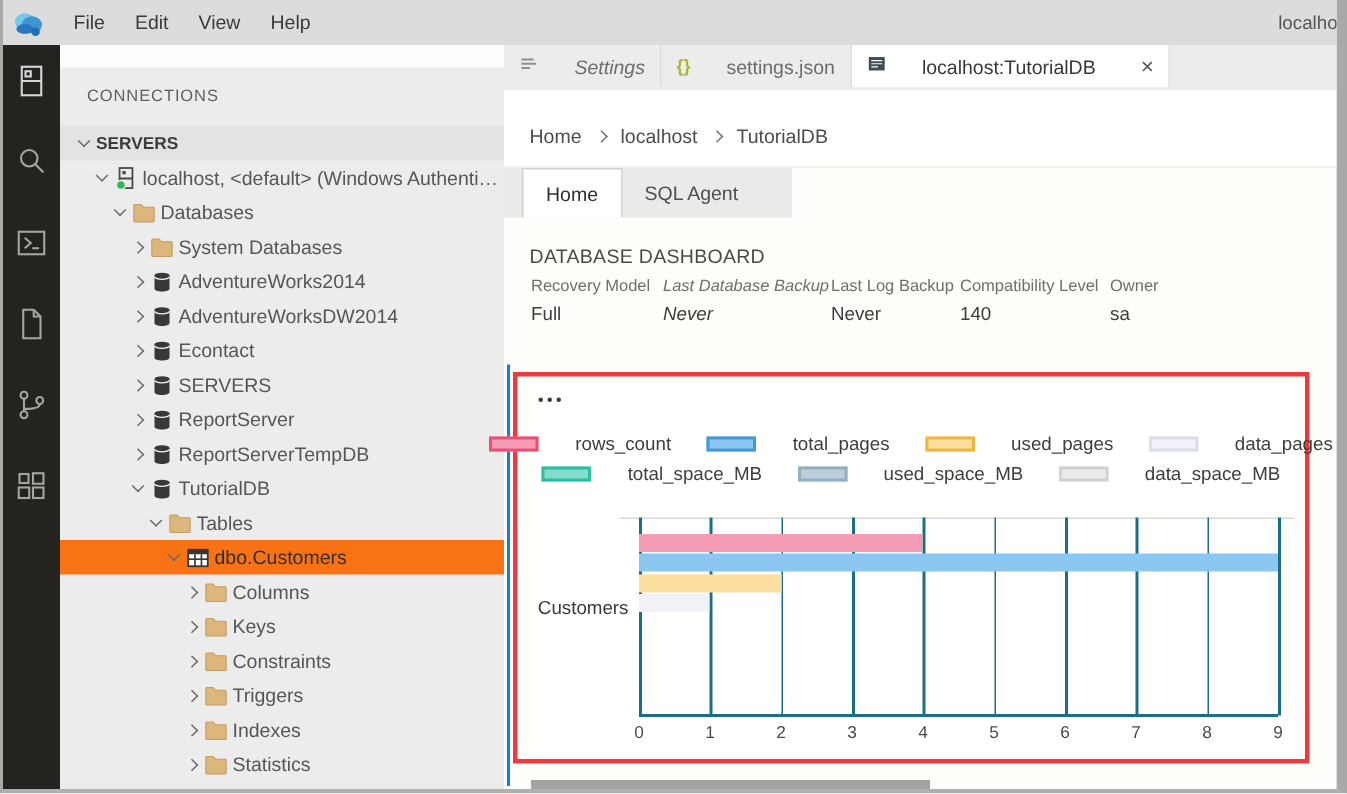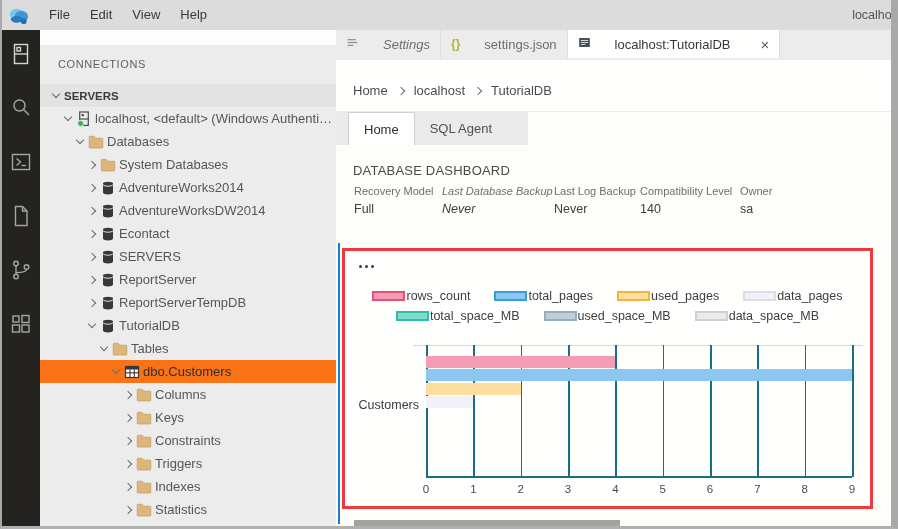--- a/index.html
+++ b/index.html
@@ -70,21 +70,21 @@
   
   .widget { position:absolute; top:218px; left:6px; width:531px; height:261px;
             background:#fffffe; border:3px solid #ee393e; }
   .widget-header { height:30px; display:flex; align-items:center; padding:0 12px; }
   .widget-title { font-size:12.5px; color:#4a4a4a; flex:1; }
   .ellipsis { display:flex; gap:3px; cursor:pointer; padding:4px 2px; }
   .ellipsis i { width:3px; height:3px; background:#3c3c3c; border-radius:50%; }
 
   .legend { position:absolute; top:38px; left:0; right:0; display:flex; flex-direction:column; align-items:center; gap:6px; }
   .legend-row { display:flex; gap:24px; }
-  .legend-item { display:flex; align-items:center; gap:1px; cursor:pointer;justify-content:space-between; }
+  .legend-item { display:flex; align-items:center; gap:24px; cursor:pointer;justify-content:space-between; }
   .legend-swatch { width:33px; height:10px; border:2px solid; }
   .legend-label { font-size:12.5px; color:#3e3e3e; }
 
   .plot-topline { position:absolute; top:94px; left:68px; width:450px; height:1px; background:#d8d8d8; }
   .plot { position:absolute; top:94px; left:81px; width:426px; height:132px; }
   .gridline { position:absolute; top:0; bottom:0; width:1.5px; }
   .x-axis { position:absolute; left:0; right:0; bottom:-1px; height:2px; }
   .bar { position:absolute; height:12px; }
   .cat-label { position:absolute; top:147px; left:6px; width:68px; text-align:right; font-size:12.5px; color:#3a3a3a; }
   .tick { position:absolute; top:232px; width:22px; text-align:center; font-size:11.5px; color:#4a4a4a; }

